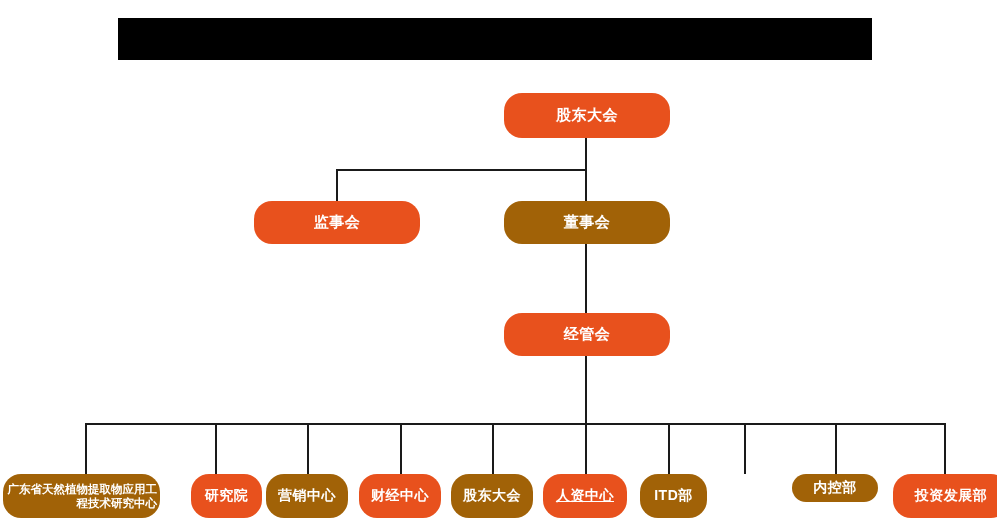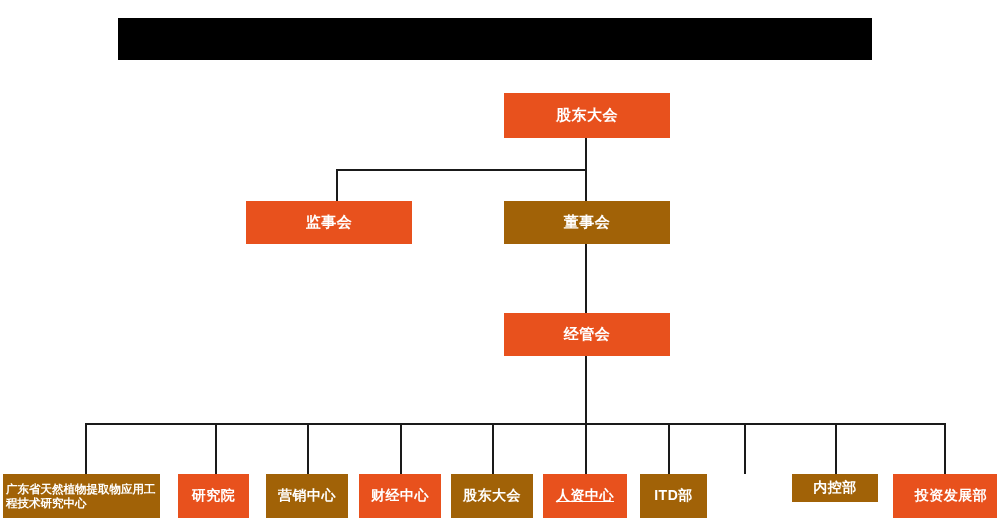--- a/index.html
+++ b/index.html
@@ -28,27 +28,28 @@
     text-align: center;
     overflow: hidden;
     white-space: nowrap;
   }
   .node {
     position: absolute;
     box-sizing: border-box;
     display: flex;
     align-items: center;
     justify-content: center;
-    text-align: left;
+    text-align: right;
     color: #ffffff;
     font-weight: bold;
     letter-spacing: 0.5px;
     line-height: 1.25;
     padding: 10px 3px;
     user-select: none;
+    border-radius: 18px;
   }
   .node.dark   { background: #E8511D; }
   .node.light  { background: #a16207; }
 
   .node.lvl1 { font-size: 15px; }
   .node.lvl2 { font-size: 15px; }
   .node.lvl3 { font-size: 15px; }
   .node.leaf { font-size: 14px; }
   .node.leaf.small { font-size: 11.5px; letter-spacing: 0px; }
 
@@ -85,28 +86,28 @@
   <div class="line vline" style="left:400px; top:423px; height:51px;"></div>
   <div class="line vline" style="left:492px; top:423px; height:51px;"></div>
   <div class="line vline" style="left:585px; top:423px; height:51px;"></div>
   <div class="line vline" style="left:668px; top:423px; height:51px;"></div>
   <div class="line vline" style="left:744px; top:423px; height:51px;"></div>
   <div class="line vline" style="left:835px; top:423px; height:51px;"></div>
   <div class="line vline" style="left:944px; top:423px; height:51px;"></div>
 
   <div class="node dark lvl1" style="left:504px; top:93px; width:166px; height:45px;">股东大会</div>
 
-  <div class="node dark lvl2" style="left:246px; top:201px; width:166px; height:43px;">监事会</div>
+  <div class="node dark lvl2" style="left:254px; top:201px; width:166px; height:43px;">监事会</div>
   <div class="node light lvl2" style="left:504px; top:201px; width:166px; height:43px;">董事会</div>
 
   <div class="node dark lvl3" style="left:504px; top:313px; width:166px; height:43px;">经管会</div>
 
   <div class="node light leaf small" style="left:3px; top:474px; width:157px; height:44px;">广东省天然植物提取物应用工程技术研究中心</div>
 
-  <div class="node dark leaf" style="left:178px; top:474px; width:71px; height:44px;">研究院</div>
+  <div class="node dark leaf" style="left:191px; top:474px; width:71px; height:44px;">研究院</div>
 
   <div class="node light leaf" style="left:266px; top:474px; width:82px; height:44px;">营销中心</div>
 
   <div class="node dark leaf" style="left:359px; top:474px; width:82px; height:44px;">财经中心</div>
 
   <div class="node light leaf" style="left:451px; top:474px; width:82px; height:44px;">股东大会</div>
 
   <div class="node dark leaf" style="left:543px; top:474px; width:84px; height:44px;text-decoration:underline;">人资中心</div>
 
   <div class="node light leaf" style="left:640px; top:474px; width:67px; height:44px;">ITD部</div>

